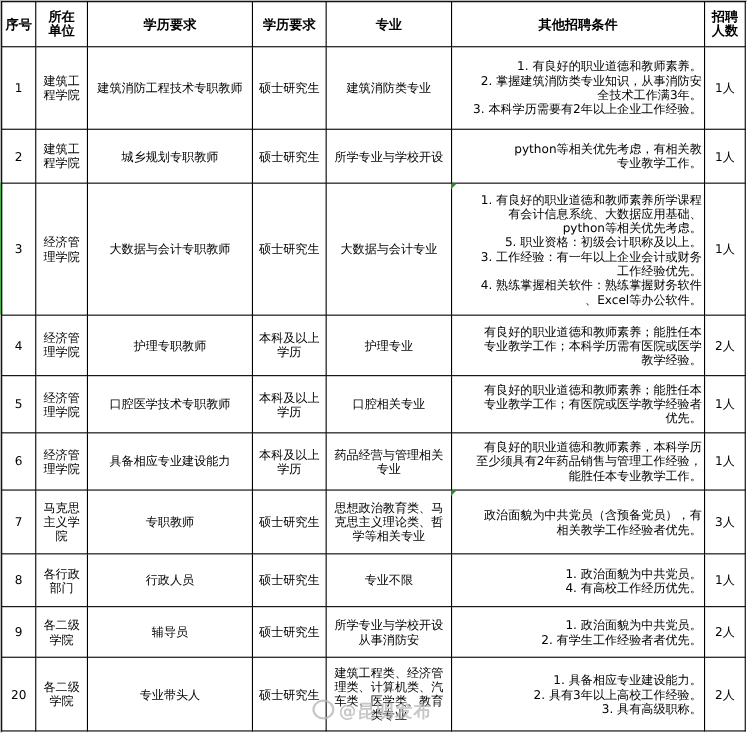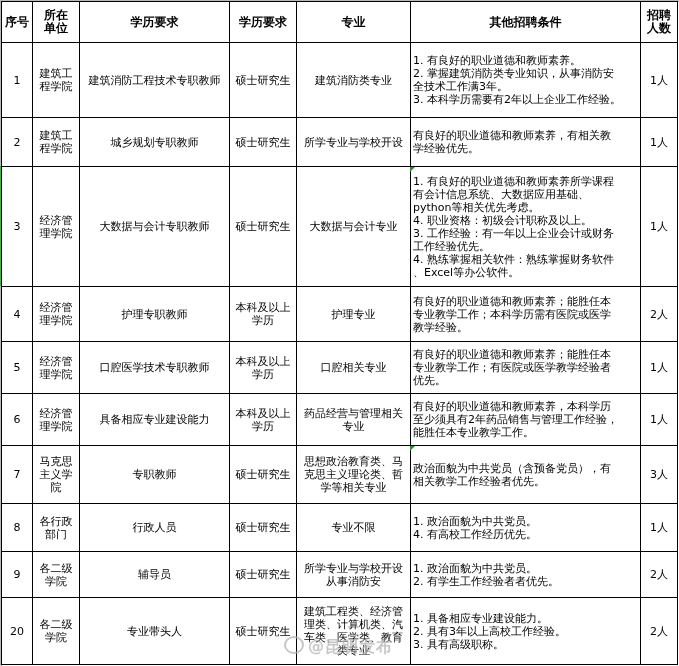--- a/index.html
+++ b/index.html
@@ -6,21 +6,21 @@
     body { width: 679px; height: 666px; overflow: hidden; position: relative;
       font-family: "DejaVu Sans", "Liberation Sans", sans-serif; color: #000; }
     .frame { position: absolute; left: 0; top: 0; width: 679px; height: 666px; }
     .left-strip { position: absolute; left: 0; top: 0; width: 2px; height: 666px; background: #b8b8b8; }
     .left-strip-green { position: absolute; left: 0; top: 166px; width: 2px; height: 120px; background: #4caf50; }
     .top-strip { position: absolute; left: 0; top: 0; width: 679px; height: 2px; background: #b8b8b8; }
     table { position: absolute; left: 1px; top: 1px; border-collapse: collapse; table-layout: fixed; }
     td, th { border: 1px solid #000; padding: 0 2px; font-size: 11px; line-height: 13px; vertical-align: middle; overflow: hidden; }
     th { font-weight: bold; font-size: 12px; line-height: 13px; text-align: center; }
     td.c { text-align: center; }
-    td.l { text-align: left; }
+    td.l { text-align: right; }
     .ln { display: block; }
     .corner-mark { position: absolute; width: 0; height: 0; border-top: 5px solid #2e8b2e; border-right: 5px solid transparent; }
     .watermark { position: absolute; left: 284px; top: 636px; font-size: 16px; color: rgba(180,180,180,0.75);
       font-weight: bold; letter-spacing: 1px; pointer-events: none; white-space: nowrap; }
     .wm-icon { display: inline-block; width: 16px; height: 14px; border: 2px solid rgba(180,180,180,0.75);
       border-radius: 50%; margin-right: 4px; vertical-align: -2px; }
   </style>
 </head>
 <body>
 
@@ -85,43 +85,43 @@
             <span class="ln">程学院</span>
           </td>
           <td class="c">城乡规划专职教师</td>
           <td class="c">
             <span class="ln">硕士研究生</span>
           </td>
           <td class="c">
             <span class="ln">所学专业与学校开设</span>
           </td>
           <td class="l">
-            <span class="ln">有良好的职业道德和教师素养，有相关教</span>
-            <span class="ln">学经验优先。</span>
+            <span class="ln">python等相关优先考虑，有相关教</span>
+            <span class="ln">专业教学工作。</span>
           </td>
           <td class="c">1人</td>
         </tr>
         <tr style="height: 120px;">
           <td class="c">3</td>
           <td class="c">
             <span class="ln">经济管</span>
             <span class="ln">理学院</span>
           </td>
           <td class="c">大数据与会计专职教师</td>
           <td class="c">
             <span class="ln">硕士研究生</span>
           </td>
           <td class="c">
             <span class="ln">大数据与会计专业</span>
           </td>
           <td class="l">
             <span class="ln">1. 有良好的职业道德和教师素养所学课程</span>
             <span class="ln">有会计信息系统、大数据应用基础、</span>
             <span class="ln">python等相关优先考虑。</span>
-            <span class="ln">4. 职业资格：初级会计职称及以上。</span>
+            <span class="ln">5. 职业资格：初级会计职称及以上。</span>
             <span class="ln">3. 工作经验：有一年以上企业会计或财务</span>
             <span class="ln">工作经验优先。</span>
             <span class="ln">4. 熟练掌握相关软件：熟练掌握财务软件</span>
             <span class="ln">、Excel等办公软件。</span>
           </td>
           <td class="c">1人</td>
         </tr>
         <tr style="height: 55px;">
           <td class="c">4</td>
           <td class="c">

